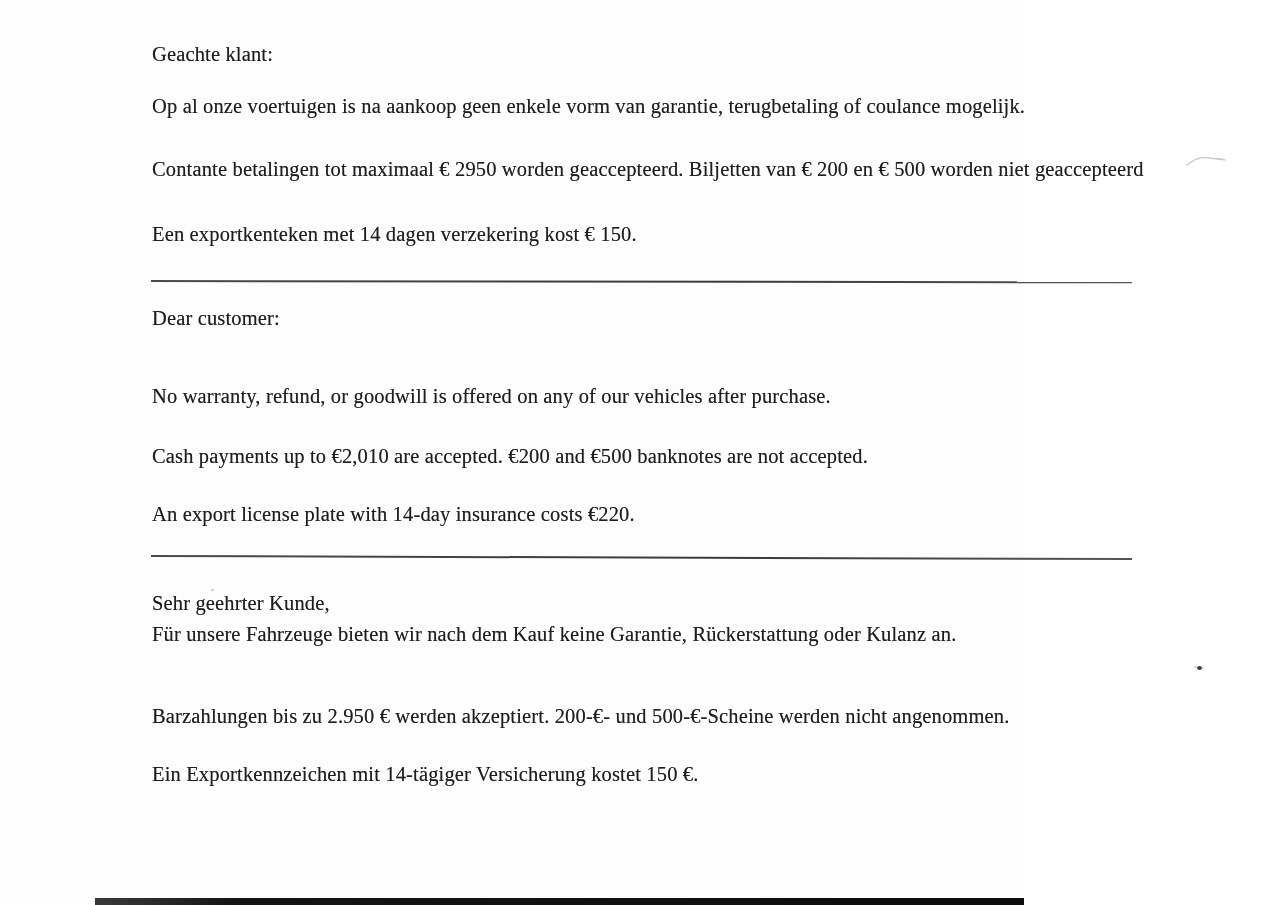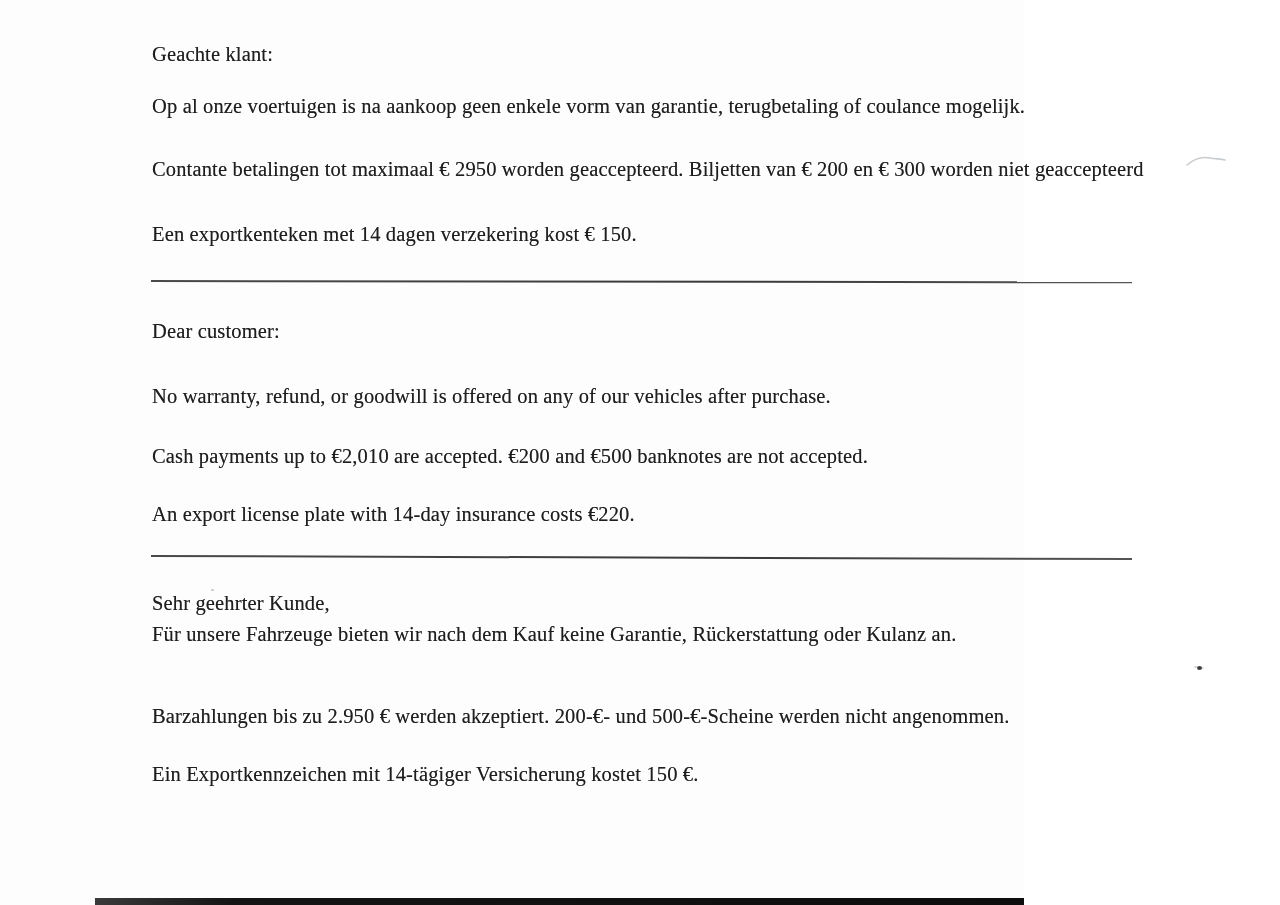--- a/index.html
+++ b/index.html
@@ -74,28 +74,28 @@
   }
 </style>
 </head>
 <body>
 
 <div class="page">
 
   <div>
     <p class="line" style="top:44px">Geachte klant:</p>
     <p class="line" style="top:96px">Op al onze voertuigen is na aankoop geen enkele vorm van garantie, terugbetaling of coulance mogelijk.</p>
-    <p class="line" style="top:159px">Contante betalingen tot maximaal € 2950 worden geaccepteerd. Biljetten van € 200 en € 300 worden niet geaccepteerd</p>
+    <p class="line" style="top:159px">Contante betalingen tot maximaal € 2950 worden geaccepteerd. Biljetten van € 200 en € 500 worden niet geaccepteerd</p>
     <p class="line" style="top:224px">Een exportkenteken met 14 dagen verzekering kost € 150.</p>
   </div>
 
   <div class="rule rule-1"></div>
 
   <div>
-    <p class="line" style="top:321px">Dear customer:</p>
+    <p class="line" style="top:308px">Dear customer:</p>
     <p class="line" style="top:386px">No warranty, refund, or goodwill is offered on any of our vehicles after purchase.</p>
     <p class="line" style="top:446px">Cash payments up to €2,010 are accepted. €200 and €500 banknotes are not accepted.</p>
     <p class="line" style="top:504px">An export license plate with 14-day insurance costs €220.</p>
   </div>
 
   <div class="rule rule-2"></div>
 
   <div>
     <p class="line" style="top:593px">Sehr geehrter Kunde,</p>
     <p class="line" style="top:624px">Für unsere Fahrzeuge bieten wir nach dem Kauf keine Garantie, Rückerstattung oder Kulanz an.</p>

